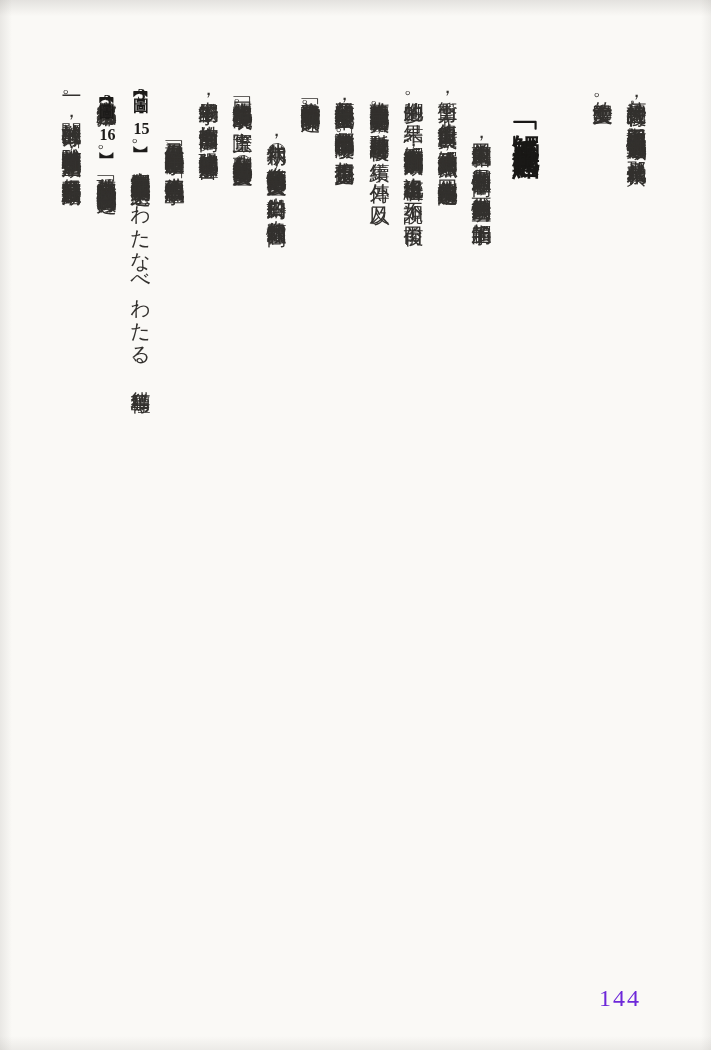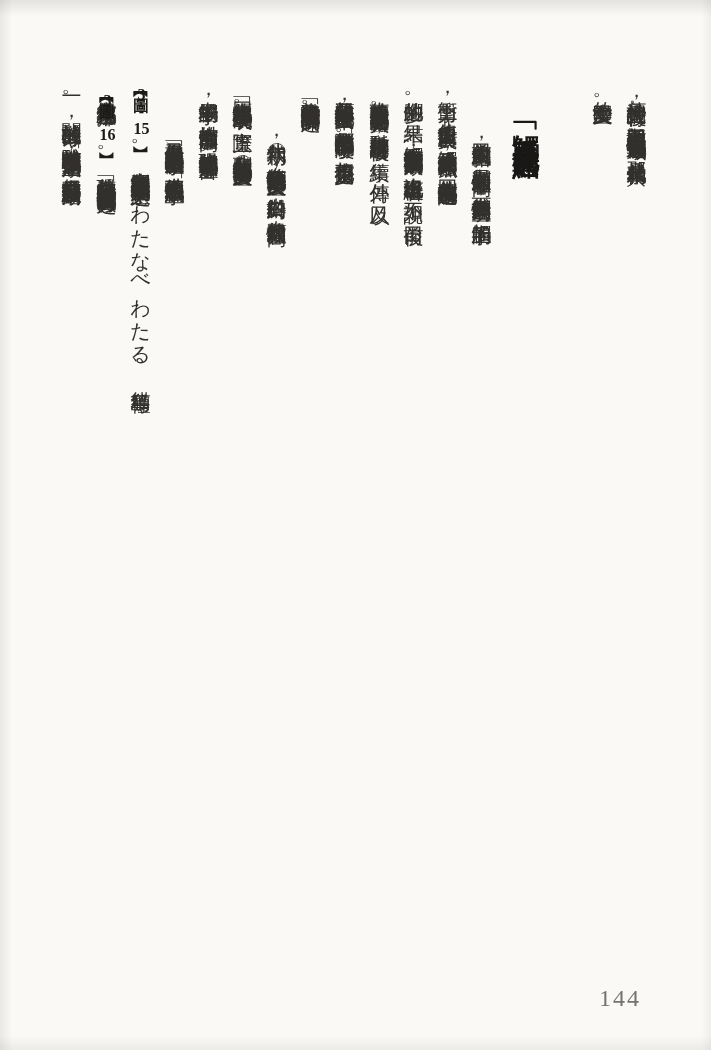--- a/index.html
+++ b/index.html
@@ -56,21 +56,21 @@
     color: #1c1b19;
   }
   .fig-ref .up { text-orientation: upright; }
   .fig-ref .tcy { text-combine-upright: all; }
   .page-number {
     position: absolute;
     left: 599px;
     top: 985px;
     font-size: 24px;
     letter-spacing: 2px;
-    color: #737373;
+    color: #6d28d9;
     font-family: "Liberation Serif", "DejaVu Serif", serif;
   }
   
   .p-cont0 { left: 627px; top: 86px; }
   .p-cont1 { left: 593px; top: 86px; }
   .p-head  { left: 512px; top: 112px; }
   .p-b0  { left: 472px; top: 127px; }
   .p-b1  { left: 438px; top: 86px; }
   .p-b2  { left: 404px; top: 86px; }
   .p-b3  { left: 370px; top: 86px; }

